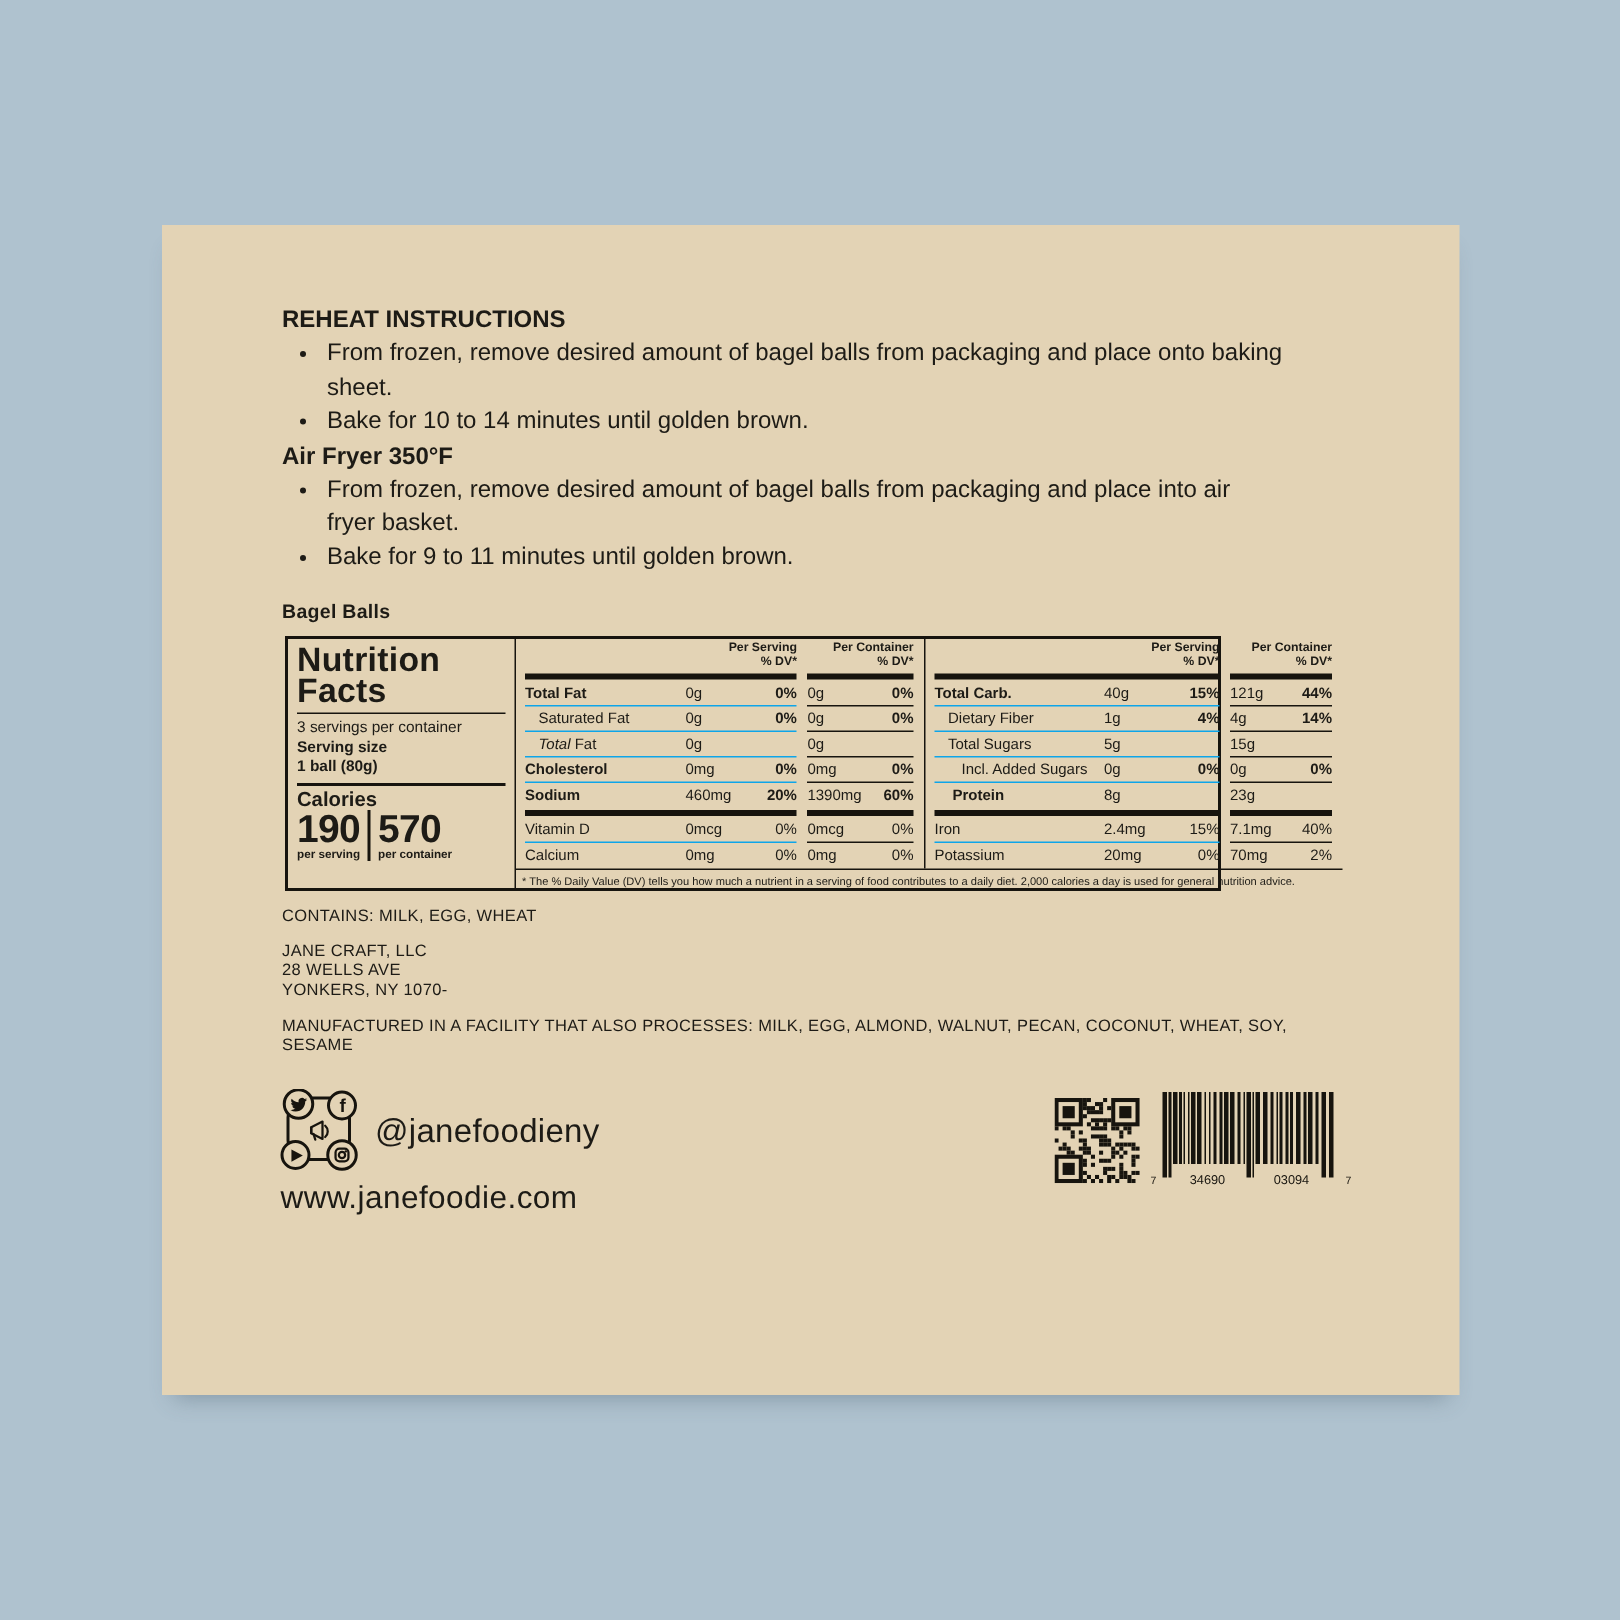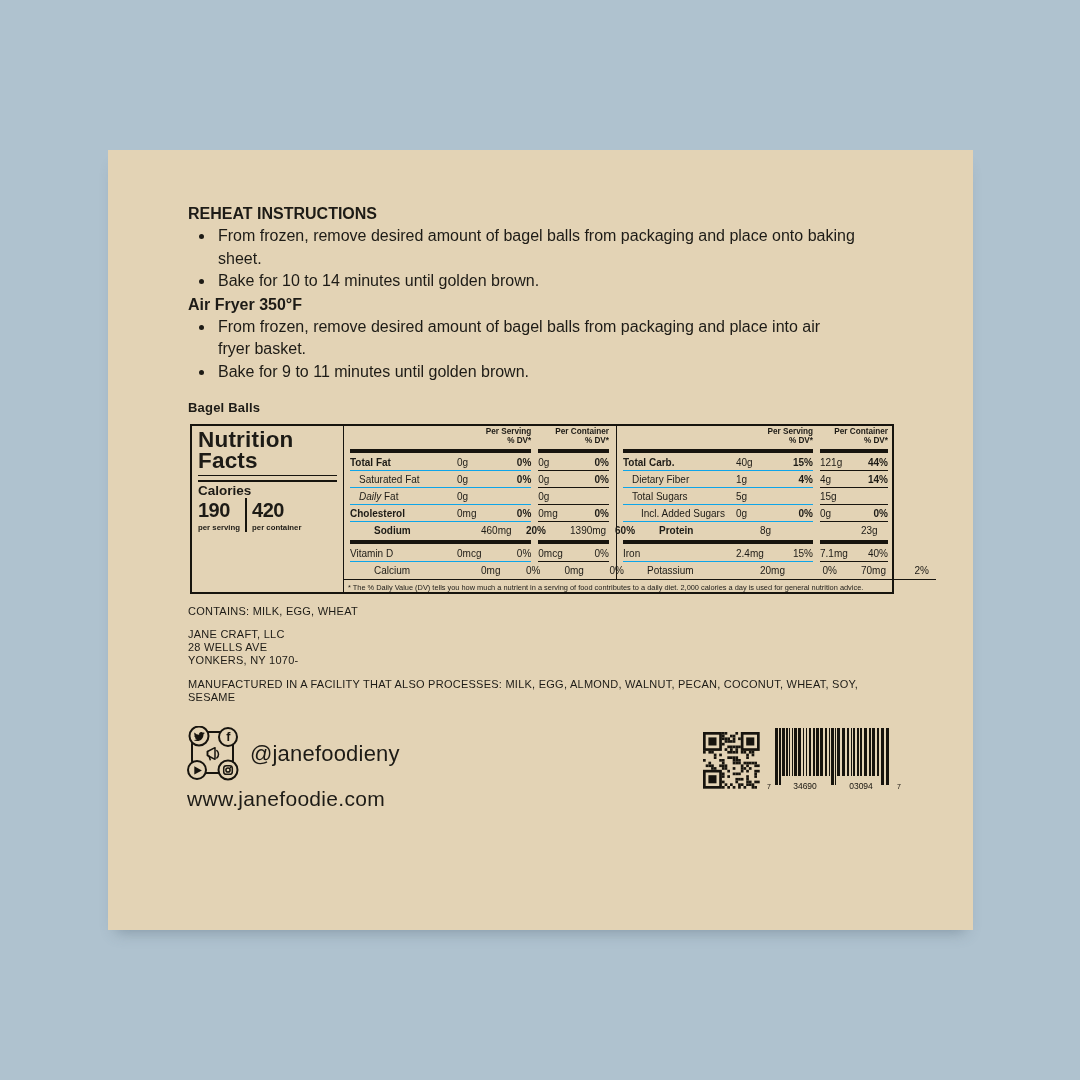--- a/index.html
+++ b/index.html
@@ -18,31 +18,31 @@
 
   
   .rh-title,.rh-heading{font-weight:bold;font-size:16px;line-height:23px;}
   .rh-list{margin:0;padding:0 0 0 27px;font-size:16px;line-height:22.5px;width:640px;}
   .rh-list li{margin:0;padding-left:3px;}
 
   
   .prod-title{font-size:13px;font-weight:bold;margin:17px 0 9px 0;letter-spacing:.2px;}
 
   
-  .nf{width:704px;height:170px;border:2px solid #17140e;display:flex;margin-left:2px;
+  .nf{width:624px;height:170px;border:2px solid #17140e;display:flex;margin-left:2px;
       box-sizing:border-box;background:#e3d3b5;}
   .b{font-weight:bold;}
   .nf-left{width:152px;border-right:1.5px solid #17140e;box-sizing:border-box;padding:3px 6px 0 6px;flex:none;}
   .nf-title{font-size:22.5px;font-weight:bold;line-height:21px;letter-spacing:.2px;}
   .nf-hr1{border-top:1.5px solid #17140e;margin:4px 0 3px 0;}
   .nf-serv{font-size:10.3px;line-height:13px;}
   .nf-hr2{border-top:2.5px solid #17140e;margin:4px 0 1px 0;}
   .nf-cal-label{font-size:13.5px;font-weight:bold;line-height:15px;}
   .nf-cal-row{display:flex;align-items:stretch;}
-  .nf-cal-num{font-size:20px;font-weight:bold;line-height:25px;letter-spacing:-.5px;}
+  .nf-cal-num{font-size:26px;font-weight:bold;line-height:25px;letter-spacing:-.5px;}
   .nf-cal-sub{font-size:7.8px;font-weight:bold;line-height:9px;}
   .nf-cal-col.c2{border-left:2px solid #17140e;padding-left:5px;margin-left:5px;}
 
   .nf-main{flex:1;display:flex;flex-direction:column;}
   .nf-cols{flex:1;display:flex;}
   .nf-mid{width:273px;border-right:1px solid #17140e;box-sizing:border-box;padding:2px 7px 0 6px;
           --g1:182px;--g2:71px;--lab:107px;--amt:45px;}
   .nf-right{flex:1;padding:2px 7px 0 6px;
           --g1:190px;--g2:68px;--lab:113px;--amt:46px;}
 
@@ -50,21 +50,21 @@
   .hdr-row .hg1{width:var(--g1);text-align:right;}
   .hdr-row .hg2{width:var(--g2);margin-left:7px;text-align:right;}
 
   .bar-row{display:flex;margin:1px 0;}
   .bar-row .s1{width:var(--g1);height:4px;background:#17140e;}
   .bar-row .s2{width:var(--g2);margin-left:7px;height:4px;background:#17140e;}
 
   .nf-row{display:flex;font-size:10px;height:17px;}
   .nf-row .g1{width:var(--g1);display:flex;align-items:center;border-bottom:1px solid #0ea5e9;box-sizing:border-box;}
   .nf-row .g2{width:var(--g2);margin-left:7px;display:flex;align-items:center;border-bottom:1px solid #17140e;box-sizing:border-box;}
-  .nf-row.nb .g1,.nf-row.nb .g2{border-bottom:none;margin-left:24px;}
+  .nf-row.nb .g1,.nf-row.nb .g2{border-bottom:none;}
   .nf-row .lab{width:var(--lab);white-space:nowrap;box-sizing:border-box;flex:none;}
   .nf-row .amt{width:var(--amt);flex:none;}
   .nf-row .pct{flex:1;text-align:right;}
   .nf-row i{font-style:italic;}
 
   .nf-foot{border-top:1px solid #17140e;font-size:7.4px;line-height:9px;padding:3px 4px 2px 4px;white-space:nowrap;}
 
   
   .meta{font-size:11px;letter-spacing:.25px;line-height:13px;}
   .ing{margin-top:15px;}
@@ -105,29 +105,34 @@
 
     <div class="prod-title">Bagel Balls</div>
 
     <div class="nf">
       <div class="nf-left">
         <div class="nf-title">
           <div>Nutrition</div>
           <div>Facts</div>
         </div>
         <div class="nf-hr1"></div>
+        <div class="nf-serv">
+          <div>3 servings per container</div>
+          <div class="b">Serving size</div>
+          <div class="b">1 ball (80g)</div>
+        </div>
         <div class="nf-hr2"></div>
         <div class="nf-cal-label">Calories</div>
         <div class="nf-cal-row">
           <div class="nf-cal-col">
             <div class="nf-cal-num">190</div>
             <div class="nf-cal-sub">per serving</div>
           </div>
           <div class="nf-cal-col c2">
-            <div class="nf-cal-num">420</div>
+            <div class="nf-cal-num">570</div>
             <div class="nf-cal-sub">per container</div>
           </div>
         </div>
       </div>
 
       <div class="nf-main">
         <div class="nf-cols">
           <div class="nf-mid" id="nf-mid">
             <div class="hdr-row">
               <div class="hg1">
@@ -160,21 +165,21 @@
                   <span class="amt">0g</span>
                   <span class="pct b">0%</span>
                 </div>
                 <div class="g2">
                   <span class="amt">0g</span>
                   <span class="pct b">0%</span>
                 </div>
               </div>
               <div class="nf-row">
                 <div class="g1">
-                  <span class="lab" style="padding-left:9px"><i>Daily</i> Fat</span>
+                  <span class="lab" style="padding-left:9px"><i>Total</i> Fat</span>
                   <span class="amt">0g</span>
                   <span class="pct"></span>
                 </div>
                 <div class="g2">
                   <span class="amt">0g</span>
                   <span class="pct"></span>
                 </div>
               </div>
               <div class="nf-row">
                 <div class="g1">

